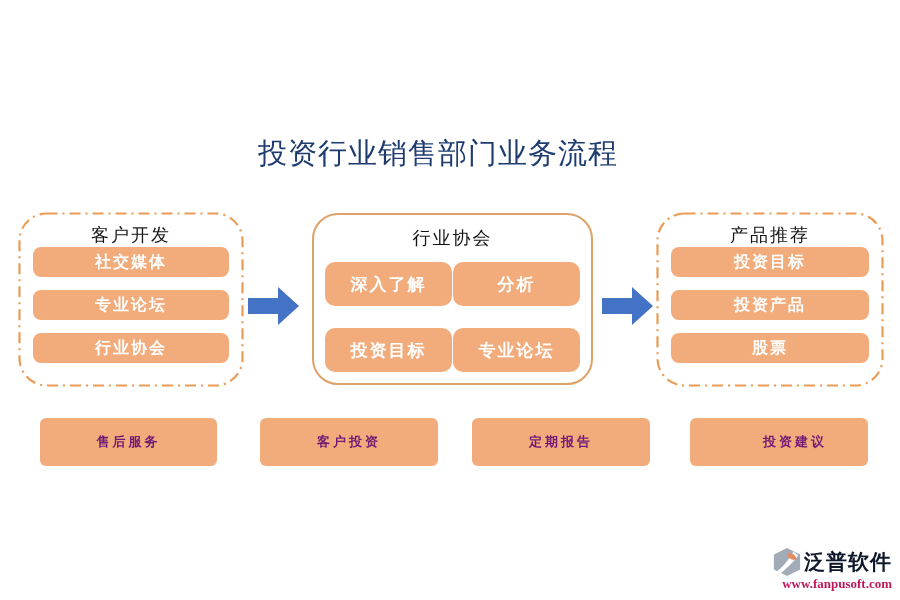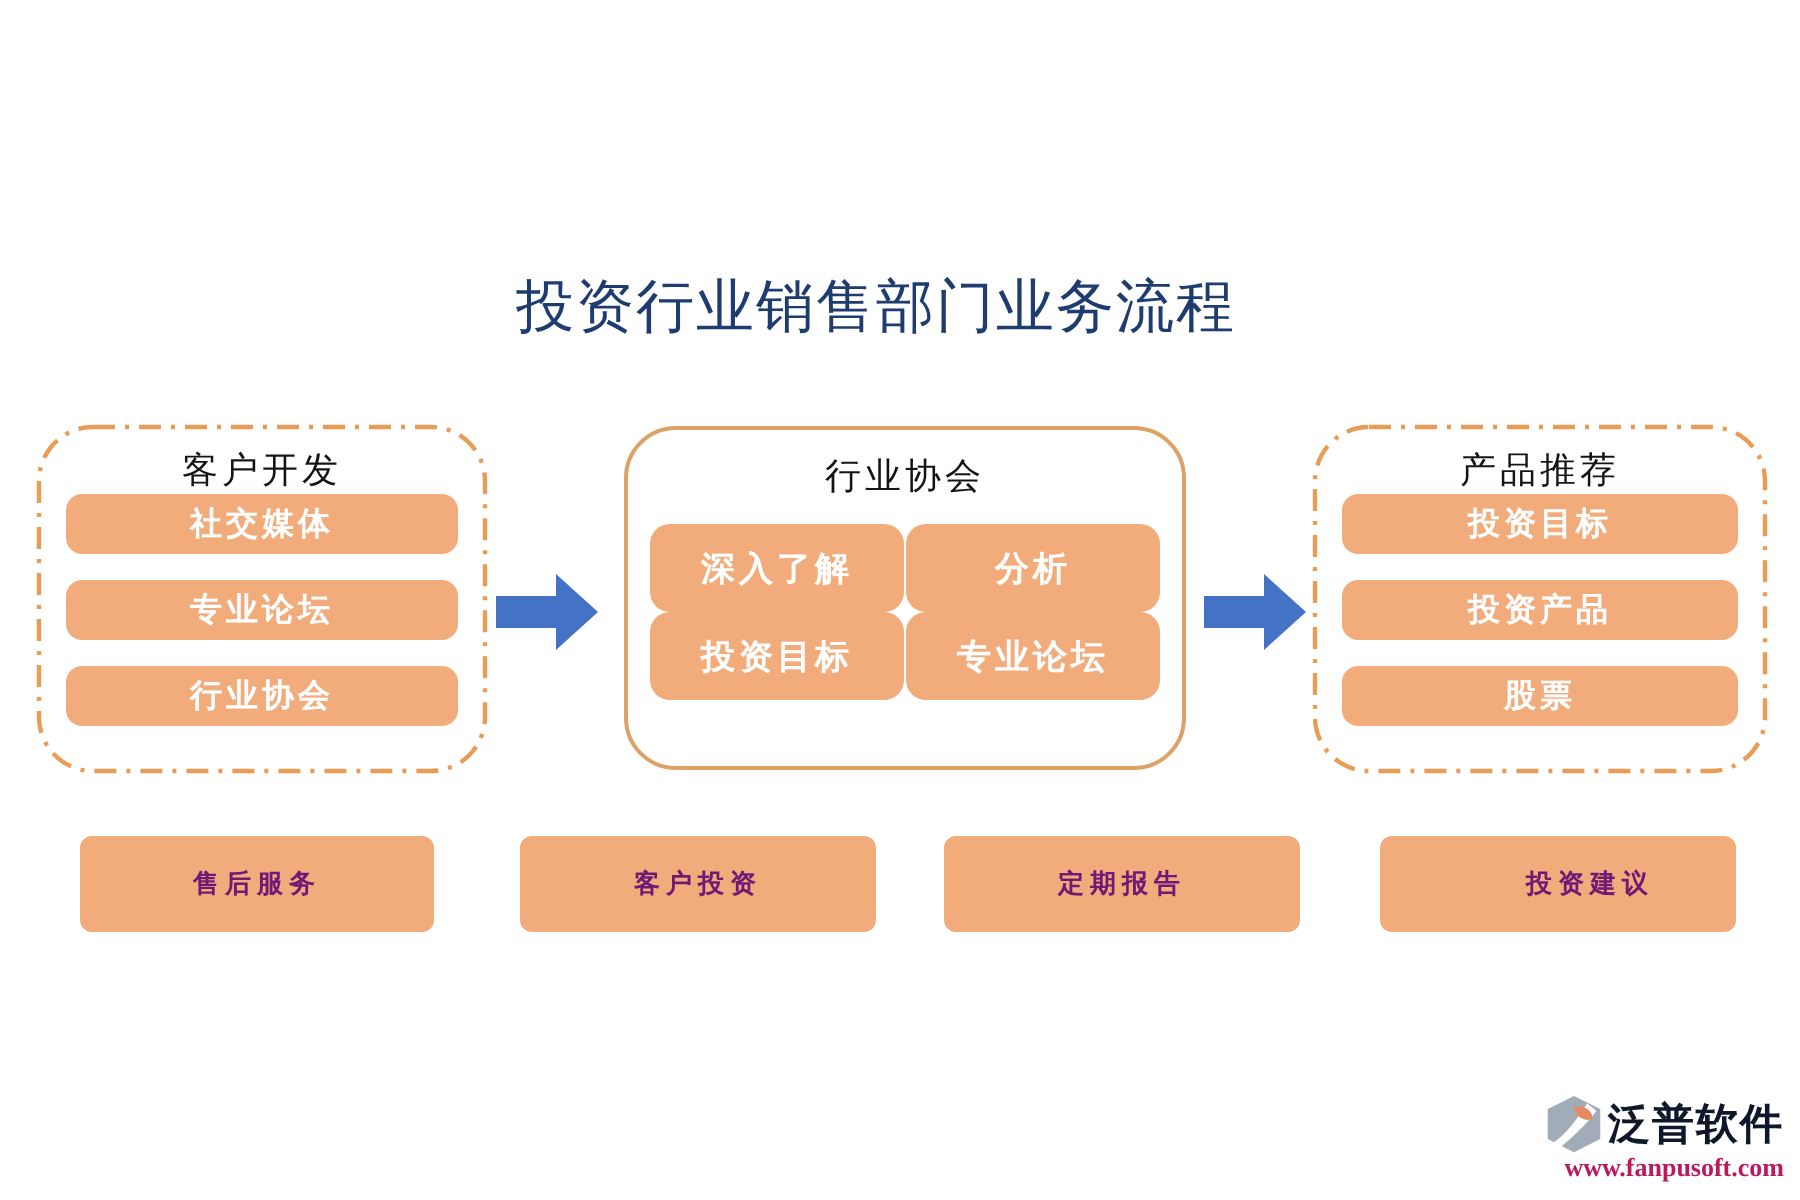--- a/index.html
+++ b/index.html
@@ -32,21 +32,21 @@
     background: #F2AC7C; border-radius: 8px; color: #ffffff;
     font-weight: 700; font-size: 16px; letter-spacing: 2px;
     display: flex; align-items: center; justify-content: center;
   }
   .stack .pill { height: 30px; margin: 0 15px 13px; }
   .stack .pill:first-of-type { margin-top: 10px; }
 
   .grid2 {
     margin-top: 12px; padding: 0 11px;
     display: grid; grid-template-columns: 127px 127px;
-    justify-content: space-between; 
+    justify-content: space-between; row-gap: 22px;
   }
   .grid2 .pill { height: 44px; border-radius: 10px; font-size: 17px; }
 
   .flow-arrow { position: absolute; width: 52px; height: 40px; top: 286px; }
   .flow-arrow-1 { left: 248px; }
   .flow-arrow-2 { left: 602px; }
 
   .bottom-pill {
     position: absolute; top: 418px; height: 48px;
     background: #F2AC7C; border-radius: 6px; color: #701a75;

